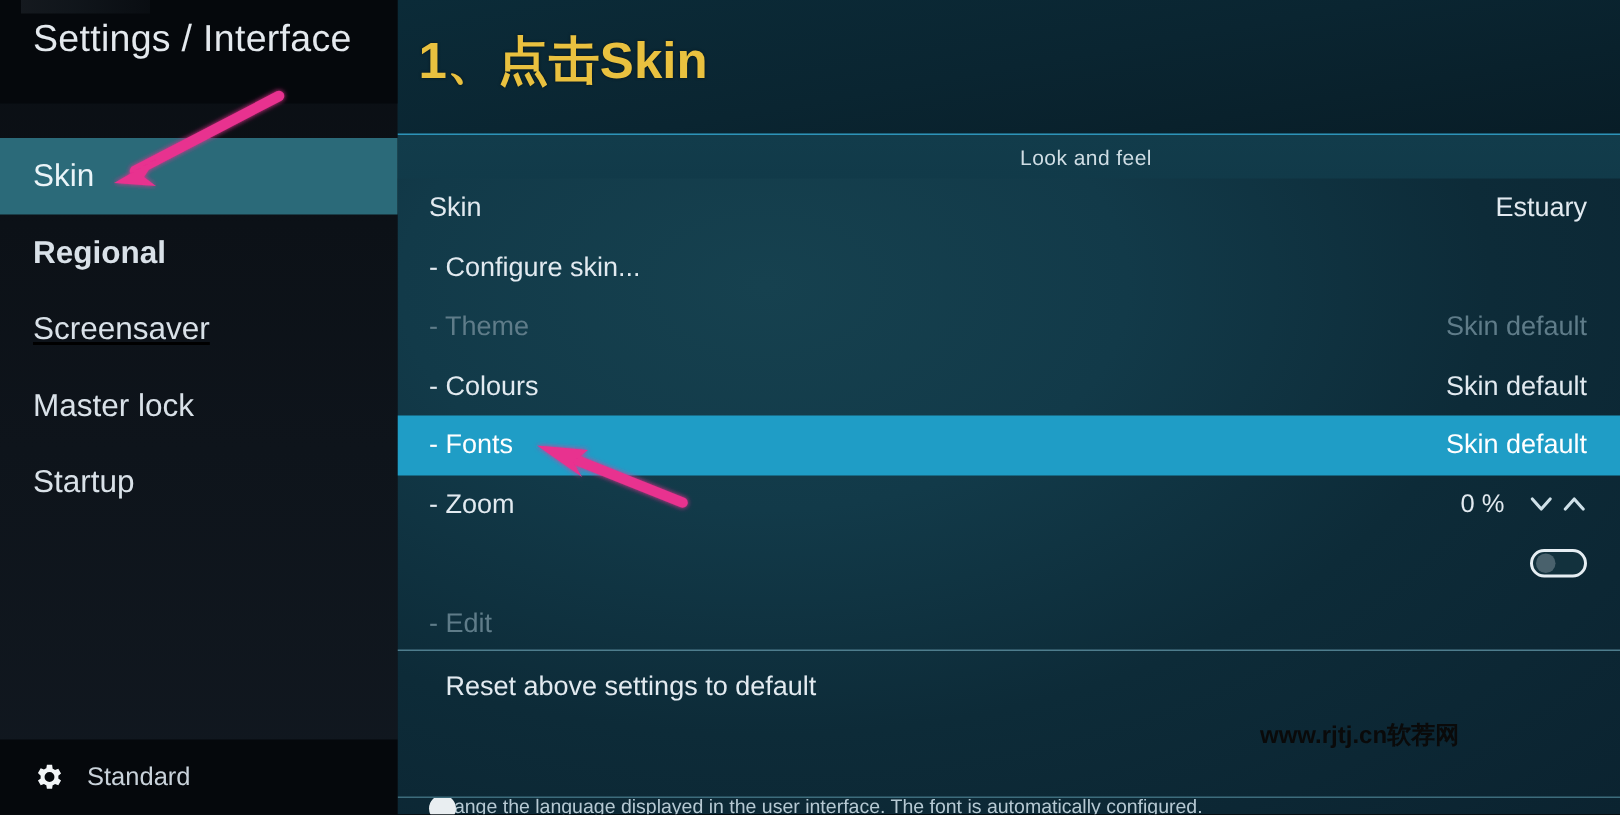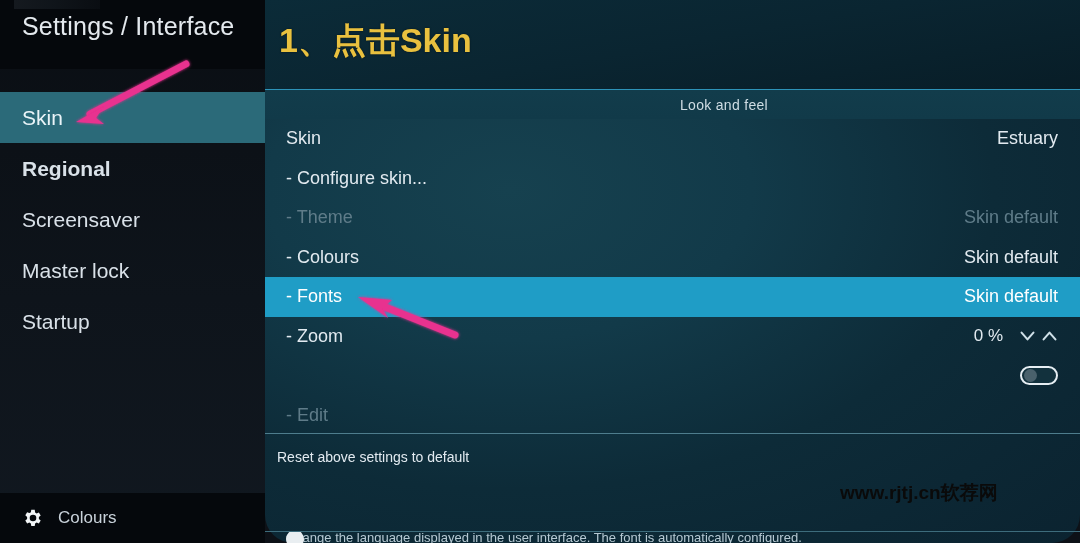--- a/index.html
+++ b/index.html
@@ -61,21 +61,20 @@
     width: 86px; height: 9px;
     background: linear-gradient(90deg,#1a1f25 0%,#141a20 40%,#0b0f14 100%);
     opacity: .75;
   }
 
   
   #main {
     position: absolute; left: 265px; top: 0;
     width: 815px; height: 543px;
     background: radial-gradient(ellipse at 30% 35%, #16414f 0%, #123a49 30%, #0d2b38 60%, #0b2330 100%);
-    border-radius: 28px;
   }
   #main-top {
     position: absolute; left: 0; top: 0; width: 815px; height: 89px;
     background: linear-gradient(170deg, #0b2b38 0%, #0a2531 50%, #081d27 100%);
   }
   #annot1 {
     position: absolute; left: 14px; top: 18px;
     font-size: 34px; font-weight: bold;
     color: #e9c13f;
     text-shadow: 0 0 2px rgba(0,0,0,.55);
@@ -136,21 +135,21 @@
 
   #divider {
     position: absolute; left: 0; top: 433px; width: 815px; height: 1px;
     background: #4e7d8d;
   }
   #reset-row {
     position: absolute; left: 0; top: 438px; width: 815px; height: 38px;
     display: flex; align-items: center;
   }
   #reset-row .rlabel {
-    padding-left: 12px; font-size: 14px; color: #e2eaf0;
+    padding-left: 32px; font-size: 18px; color: #e2eaf0;
   }
 
   #bottom-rule {
     position: absolute; left: 0; top: 531px; width: 815px; height: 1px;
     background: #3d6c7c;
   }
   #help-strip {
     position: absolute; left: 0; top: 532px; width: 815px; height: 11px;
     overflow: hidden;
   }
@@ -158,21 +157,21 @@
     position: absolute; left: 21px; top: -2px;
     font-size: 13px; color: #b6c9d3; white-space: nowrap;
   }
   #help-dot {
     position: absolute; left: 548px; top: 1px;
     width: 18px; height: 18px; border-radius: 50%; background: #e9eef1;
   }
 
   #watermark {
     position: absolute; left: 575px; top: 480px;
-    font-size: 19px; font-weight: bold; color: #0a0a0a;
+    font-size: 16px; font-weight: bold; color: #0a0a0a;
     white-space: nowrap;
     z-index: 6;
   }
   #annot2 {
     position: absolute; left: 283px; top: 331px;
     font-size: 32px; font-weight: bold; color: #e9c13f;
     text-shadow: 0 0 2px rgba(0,0,0,.5);
     white-space: nowrap;
     z-index: 6;
   }
@@ -195,37 +194,37 @@
       <div id="top-ghost"></div>
       <div id="page-title">Settings / Interface</div>
     </div>
 
     <div class="side-item active" style="top:92px;">
       <span class="slabel">Skin</span>
     </div>
     <div class="side-item" style="top:143px;font-weight:bold;">
       <span class="slabel">Regional</span>
     </div>
-    <div class="side-item" style="top:194px;">
+    <div class="side-item" style="top:194px;text-decoration:underline;">
       <span class="slabel">Screensaver</span>
     </div>
     <div class="side-item" style="top:245px;">
       <span class="slabel">Master lock</span>
     </div>
     <div class="side-item" style="top:296px;">
       <span class="slabel">Startup</span>
     </div>
 
     <div id="sidebar-footer">
       <span id="gear">
         <svg width="22" height="22" viewBox="0 0 24 24" fill="#f2f5f7">
           <path d="M19.4 13a7.6 7.6 0 0 0 0-2l2-1.6-2-3.4-2.4 1a7.6 7.6 0 0 0-1.7-1L14.9 3h-3.8l-.4 2.6c-.6.2-1.2.6-1.7 1l-2.4-1-2 3.4L6.6 11a7.6 7.6 0 0 0 0 2l-2 1.6 2 3.4 2.4-1c.5.4 1.1.8 1.7 1l.4 2.6h3.8l.4-2.6c.6-.2 1.2-.6 1.7-1l2.4 1 2-3.4-2-1.6zM13 15.6A3.6 3.6 0 1 1 16.6 12 3.6 3.6 0 0 1 13 15.6z" transform="translate(-1,0)"></path>
         </svg>
       </span>
-      <span id="profile-label">Colours</span>
+      <span id="profile-label">Standard</span>
     </div>
   </div>
 
   <div id="main">
 
     <div id="main-top">
       <div id="annot1">1、点击Skin</div>
     </div>
 
     <div id="section-header">

